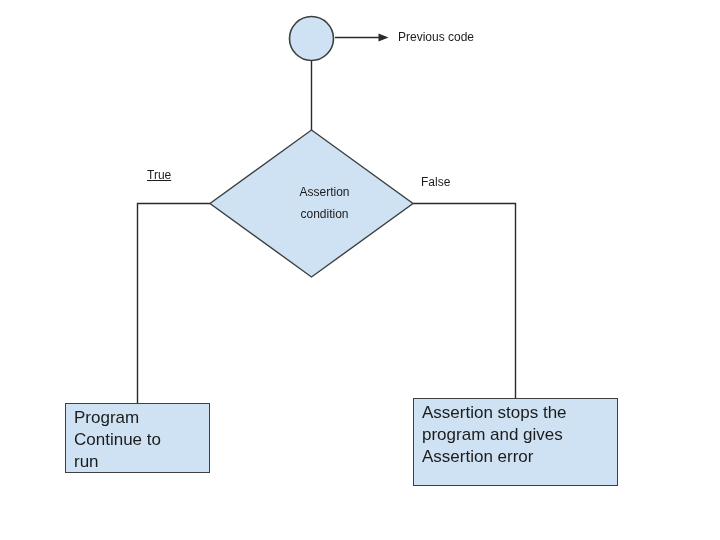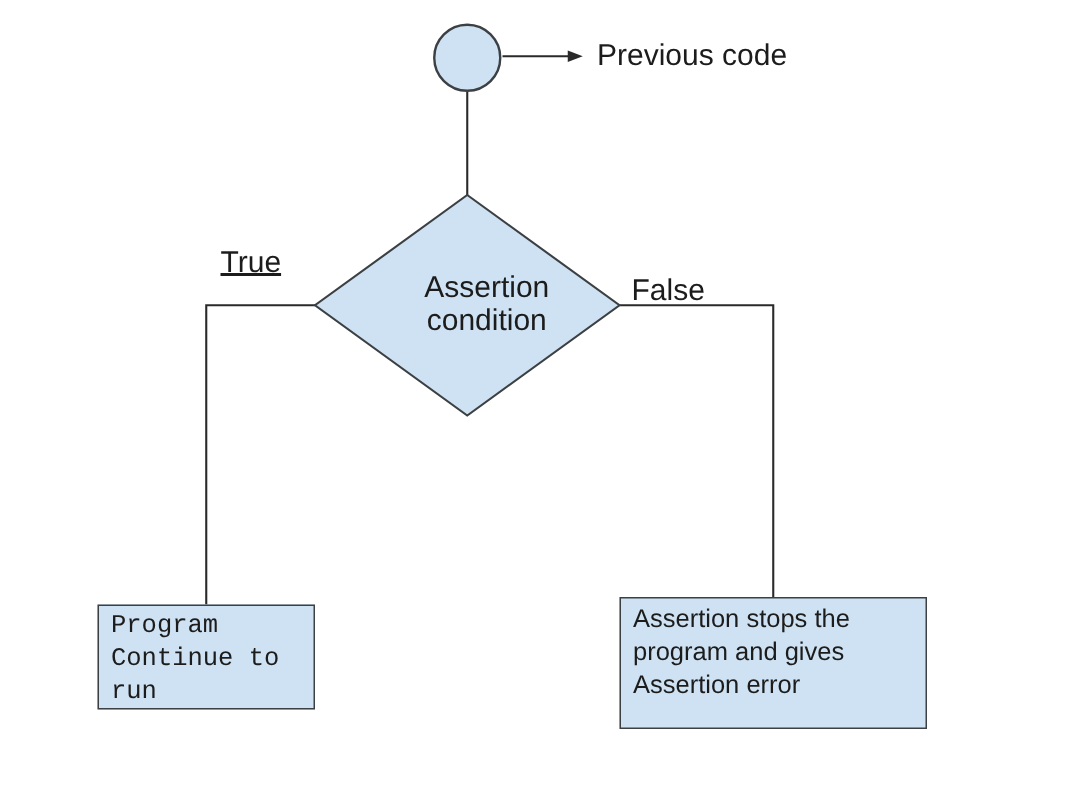--- a/index.html
+++ b/index.html
@@ -18,43 +18,43 @@
   .canvas {
     position: relative;
     width: 720px; height: 540px;
     background: var(--background);
     overflow: hidden;
     color: var(--text-color);
   }
   .canvas svg { position: absolute; left: 0; top: 0; }
   .label {
     position: absolute;
-    font-size: 20px;
+    font-size: 12px;
     line-height: 22px;
     color: var(--text-color);
     white-space: pre-line;
   }
   .label-prev   { left: 398px; top: 26px; }
   .label-true   { left: 147px; top: 164px; text-decoration: underline; }
-  .label-false  { left: 421px; top: 171px; margin-top: 12px; }
+  .label-false  { left: 421px; top: 171px; }
   .label-decision {
     left: 222px; top: 181px; width: 205px;
     text-align: center;
   }
   .outcome-box {
     position: absolute;
     background: var(--shape-fill);
     border: 1.6px solid var(--shape-stroke);
     font-size: 17px;
     line-height: 22px;
     padding: 3px 8px;
     color: var(--text-color);
     white-space: pre-line;
   }
-  .box-true  { left: 65px;  top: 403px; width: 145px; height: 70px; font-family: Liberation Mono, monospace; }
+  .box-true  { left: 65px;  top: 403px; width: 145px; height: 70px; }
   .box-false { left: 413px; top: 398px; width: 205px; height: 88px; }
 </style>
 </head>
 <body>
 
 <div class="canvas">
 
   <svg width="720" height="540" viewBox="0 0 720 540">
 
     <line x1="311.5" y1="60" x2="311.5" y2="130" fill="none" stroke-width="1.4" stroke="#2a2a2a"></line>

